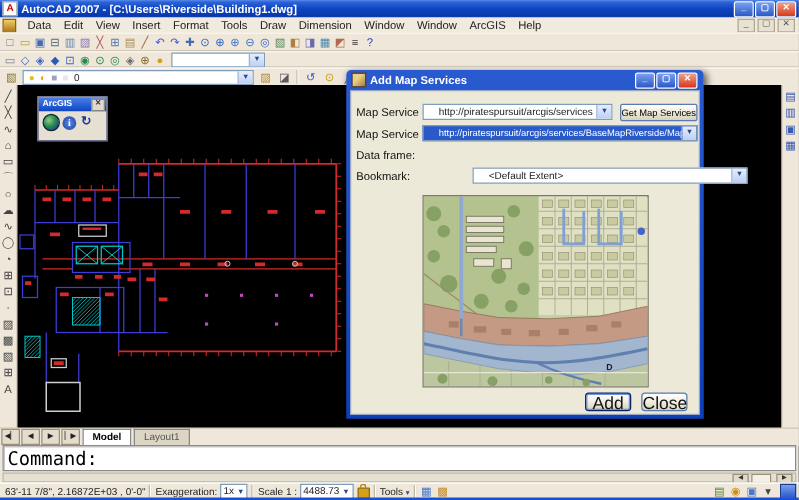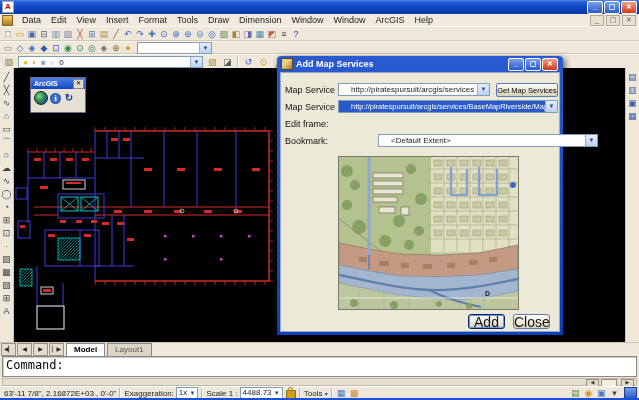--- a/index.html
+++ b/index.html
@@ -93,21 +93,21 @@
   
   #tabsrow{left:0;top:342px;width:639px;height:14px;background:#eee7da;display:flex;
     border-top:1px solid #cfc7b4;}
   .tabnav{width:13px;height:11px;margin:0 0 1px 1px;background:#e4ddcd;border:1px solid #9a917c;
     font-size:6px;line-height:10px;text-align:center;color:#222;}
   .tab{height:12px;padding:0 7px;font-size:8px;line-height:12px;border:1px solid #888;
     border-bottom:none;margin-left:2px;}
   .tab.active{background:#fff;font-weight:bold;}
   .tab.inactive{background:#ddd5c4;color:#555;}
   #cmdwin{left:2px;top:356px;width:635px;height:21px;background:#fff;border:1px solid #8a8a8a;
-    box-shadow:inset 1px 1px 0 #c8c8c8;font-family:"DejaVu Sans Mono",monospace;font-size:12px;color:#000;
+    box-shadow:inset 1px 1px 0 #c8c8c8;font-family:"DejaVu Sans Mono",monospace;font-size:15px;color:#000;
     box-sizing:border-box;padding:1px 3px;}
   #cmd-hscroll{left:2px;top:378px;width:635px;height:8px;background:#e6e0d2;border:1px solid #c0b8a6;box-sizing:border-box;}
   .scrbtn{position:absolute;top:0;width:11px;height:6px;background:#e0d8c8;border:1px solid #9a917c;
     font-size:5px;line-height:5px;text-align:center;color:#333;}
   #scr-thumb{position:absolute;top:0;left:598px;width:14px;height:6px;background:#f4efe4;border:1px solid #9a917c;}
   #statusbar{left:0;top:386px;width:639px;height:12px;background:#eee7da;border-top:1px solid #fff;
     display:flex;align-items:center;font-size:8px;color:#222;}
   .st-sep{width:1px;height:10px;background:#c0b8a6;margin:0 3px;border-right:1px solid #fff;}
   .st-combo{height:11px;background:#fff;border:1px solid #7f9db9;font-size:8px;line-height:10px;
     padding:0 2px;position:relative;margin-left:2px;}
@@ -120,20 +120,21 @@
     background:linear-gradient(#7aa0ee,#2a58c8);border:1px solid #1a3a8a;}
   #bottomedge{left:0;top:398px;width:639px;height:2px;background:#1a50d8;}
 </style>
 </head>
 <body>
 
 <div id="screen">
 
   <div id="titlebar" class="abs">
     <span id="app-icon">A</span>
+    <span>AutoCAD 2007 - [C:\Users\Riverside\Building1.dwg]</span>
     <span class="wbtns">
       <span class="wbtn">_</span>
       <span class="wbtn">▢</span>
       <span class="wbtn close">✕</span>
     </span>
   </div>
 
   <div id="menubar" class="abs">
     <span id="doc-icon"></span>
     <span id="menu-items" style="display:flex;">
@@ -452,21 +453,21 @@
         <span class="cmb-arrow">▼</span>
       </span>
       <span id="get-btn">Get Map Services</span>
 
       <span class="fldlabel" style="left:4px;top:29px;">Map Service</span>
       <span class="fld xpcombo selcombo" style="left:57px;top:27px;width:220px;font-size:7.5px;">
         <span>http://piratespursuit/arcgis/services/BaseMapRiverside/MapServer</span>
         <span class="cmb-arrow">▼</span>
       </span>
 
-      <span class="fldlabel" style="left:4px;top:46px;">Edit frame:</span>
+      <span class="fldlabel" style="left:4px;top:46px;">Data frame:</span>
 
       <span class="fldlabel" style="left:4px;top:63px;">Bookmark:</span>
       <span class="fld xpcombo" style="left:57px;top:61px;width:220px;margin-left:40px;">
         <span>&lt;Default Extent&gt;</span>
         <span class="cmb-arrow">▼</span>
       </span>
 
       <svg id="map-preview" viewBox="0 0 179 152">
           <rect x="0" y="0" width="179" height="152" fill="#c6d0a6"></rect>
           <rect x="0" y="0" width="92" height="104" fill="#b3c28e"></rect>

